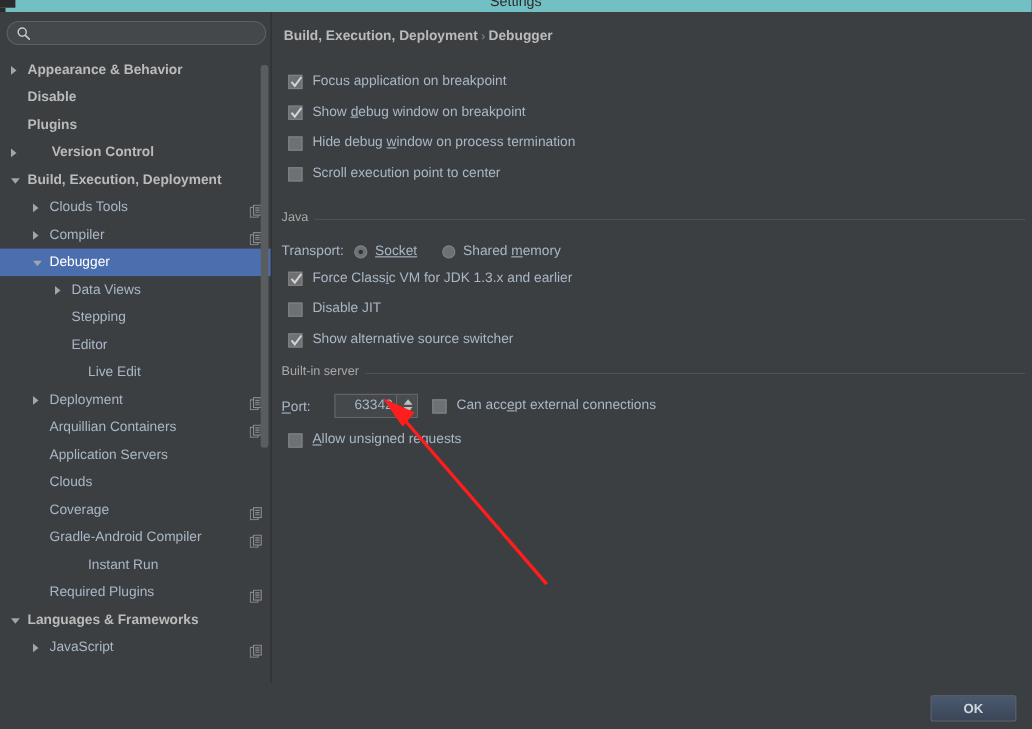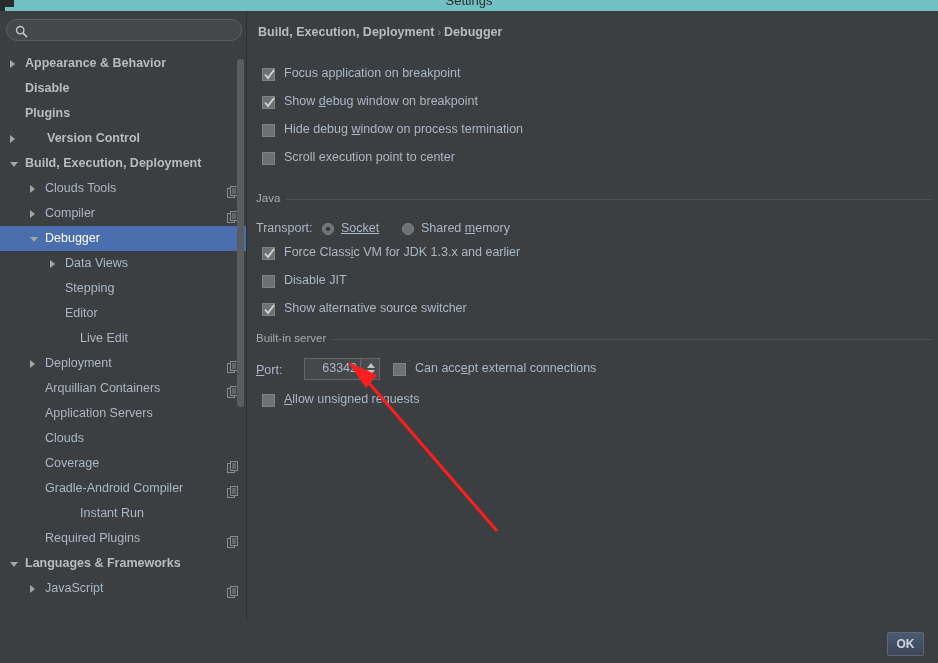--- a/index.html
+++ b/index.html
@@ -246,21 +246,21 @@
   .spin-dn { bottom: 4px; border-top: 5px solid #c0c0c0; }
 
   
   .footer {
     position: absolute; left: 0; top: 621px;
     width: 938px; height: 42px;
     background: #3c3f41;
   }
   .ok-button {
     position: absolute; right: 14px; top: 11px;
-    width: 37px; height: 24px;
+    width: 78px; height: 24px;
     background: linear-gradient(to bottom, #4a5a70 0%, #3b4556 100%);
     border: 1px solid #5a6878;
     border-radius: 2px;
     color: #cfd6dd;
     font-size: 12px;
     font-weight: bold;
     text-align: center;
     line-height: 22px;
     font-family: "Liberation Sans", sans-serif;
   }

